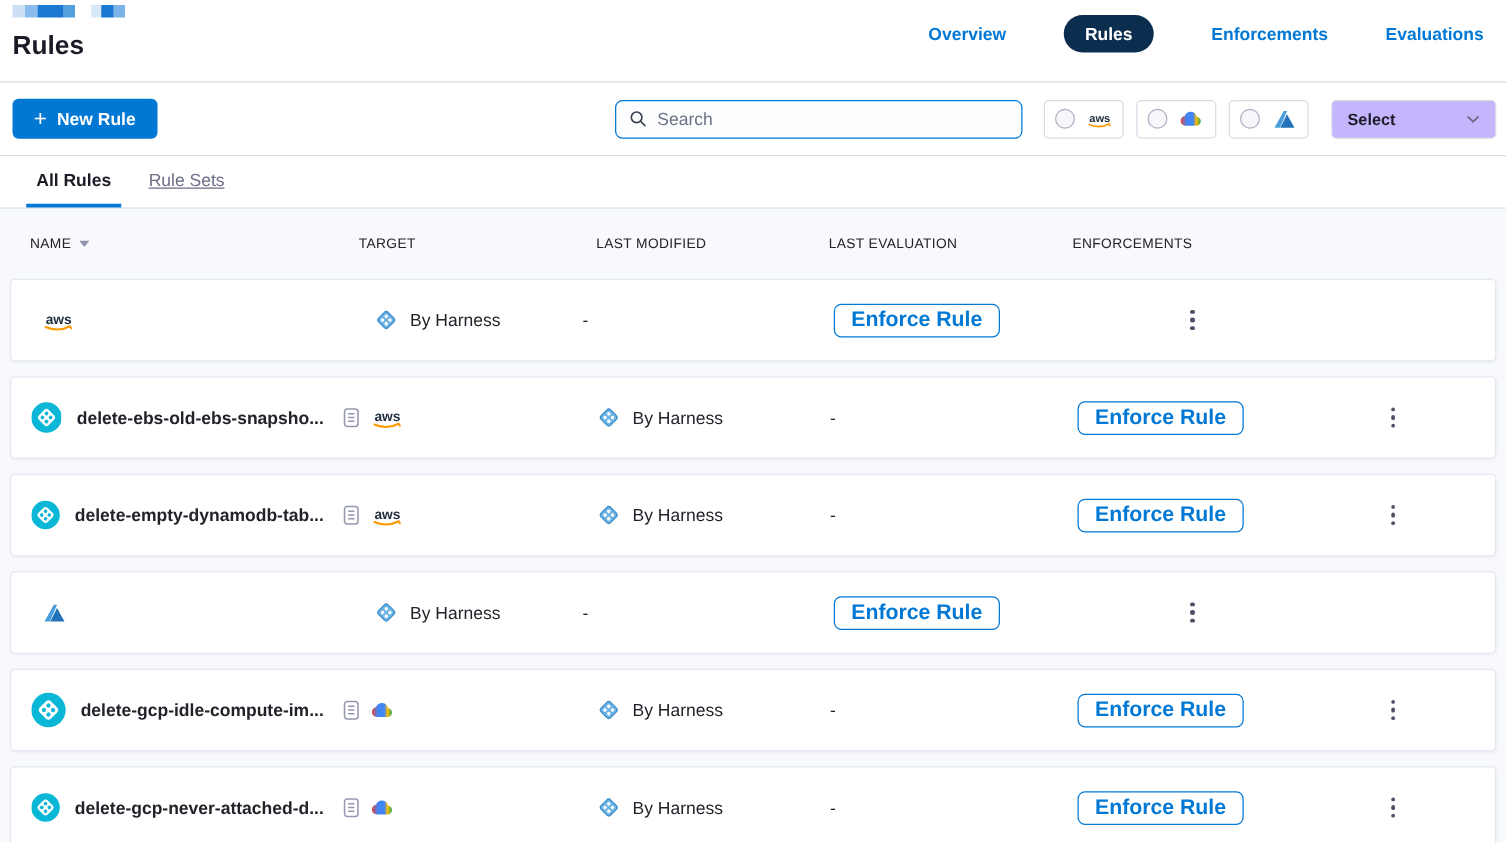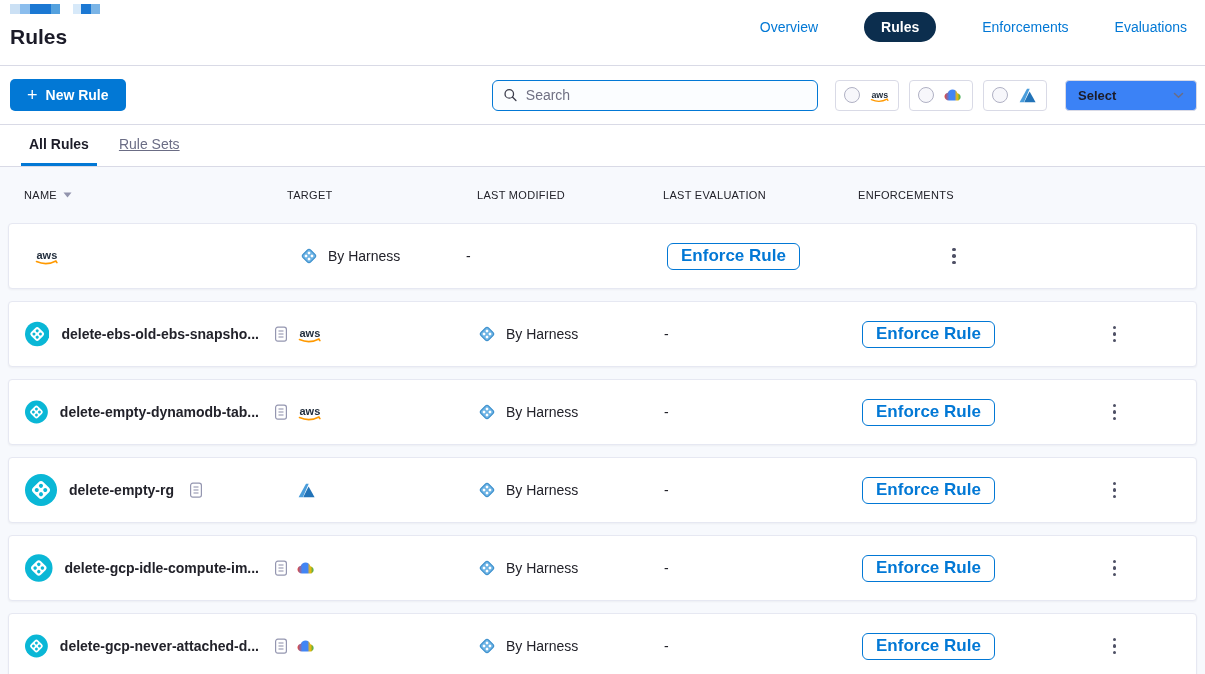--- a/index.html
+++ b/index.html
@@ -6,21 +6,21 @@
   html,body { width:1205px; height:674px; overflow:hidden; background:#fff;
     font-family:"Liberation Sans","DejaVu Sans",sans-serif; color:#1c1c28; }
 
   
   .header { height:66px; background:#fff; border-bottom:1px solid #d9dae6;
     position:relative; padding:0 10px; }
   .skel { position:absolute; top:4px; left:10px; display:flex; align-items:center; height:10px; }
   .skel .blk { height:10px; display:inline-block; }
   .page-title { position:absolute; top:25px; left:10px; font-size:21px; font-weight:700; color:#1b1b28; }
   .topnav { position:absolute; top:12px; right:18px; display:flex; align-items:center; gap:46px; }
-  .topnav .nav-link { font-size:14px; font-weight:400; color:#0278d5; cursor:pointer; }
+  .topnav .nav-link { font-size:14px; font-weight:700; color:#0278d5; cursor:pointer; }
   .topnav .nav-pill { font-size:14px; font-weight:600; color:#fff; background:#0c2e4e;
     border-radius:16px; padding:7px 17px; cursor:pointer; }
 
   
   .toolbar { height:59px; background:#fff; border-bottom:1px solid #d9dae6;
     display:flex; align-items:center; padding:0 8px 0 10px; }
   .btn-primary { display:flex; align-items:center; gap:8px; background:#0278d5; color:#fff;
     border:none; border-radius:5px; font-size:14px; font-weight:700; padding:0 17px; height:32px;
     font-family:inherit; cursor:pointer; }
   .btn-primary .plus { font-size:18px; font-weight:400; line-height:1; }
@@ -28,21 +28,21 @@
     border:1.5px solid #0278d5; border-radius:6px; background:#fbfdff; height:31px;
     width:326px; padding:0 10px; }
   .search-wrap input { border:none; outline:none; background:transparent; font-size:14px;
     color:#1c1c28; width:100%; font-family:inherit; }
   .search-wrap input::placeholder { color:#6f7083; }
   .chips { display:flex; align-items:center; gap:10px; margin-left:17px; }
   .chip { display:flex; align-items:center; gap:9px; width:64px; height:31px;
     border:1px solid #d9dae6; border-radius:4px; background:#fff; padding:0 8px; cursor:pointer; }
   .radio { width:16px; height:16px; border-radius:50%; border:1px solid #b0b1c4; background:#f7f7fb; flex:none; }
   .select-box { display:flex; align-items:center; justify-content:space-between; width:132px; height:31px;
-    border:1px solid #d9dae6; border-radius:4px; background:#3b82f6; padding:0 12px; margin-left:18px; cursor:pointer; }
+    border:1px solid #d9dae6; border-radius:4px; background:#c4b5fd; padding:0 12px; margin-left:18px; cursor:pointer; }
   .select-box .sel-label { font-size:13px; font-weight:600; color:#1c1c28; }
 
   
   .tabs { height:42px; background:#fff; border-bottom:1px solid #d9dae6;
     display:flex; align-items:stretch; padding-left:21px; }
   .tab { display:flex; align-items:center; padding:0 8px; font-size:14px; cursor:pointer; }
   .tab.active { font-weight:700; color:#1c1c28; border-bottom:3px solid #0278d5; }
   .tab.inactive { font-weight:500; color:#6b6d85; margin-left:14px; border-bottom:3px solid transparent;text-decoration:underline; }
 
   
@@ -291,31 +291,20 @@
     <div class="cell-kebab">
         <span class="kebab">
           <i></i>
           <i></i>
           <i></i>
         </span>
       </div>
   </div>
 
   <div class="row-card grid-cols">
-    <div class="cell-name">
-      <svg width="32" height="32" viewBox="0 0 32 32">
-          <use href="#rule-icon-def"></use>
-        </svg>
-      <span class="rule-name">delete-empty-rg</span>
-      <span class="copy-btn">
-        <svg width="14" height="17" viewBox="0 0 14 17">
-            <use href="#copy-icon-def"></use>
-          </svg>
-        </span>
-    </div>
     <div class="cell-target">
 
       <svg width="20" height="17" viewBox="0 0 20 17">
           <use href="#azure-logo-def"></use>
         </svg>
     </div>
     <div class="cell-modified">
       <svg width="18" height="18" viewBox="0 0 18 18">
           <use href="#harness-icon-def"></use>
         </svg>

